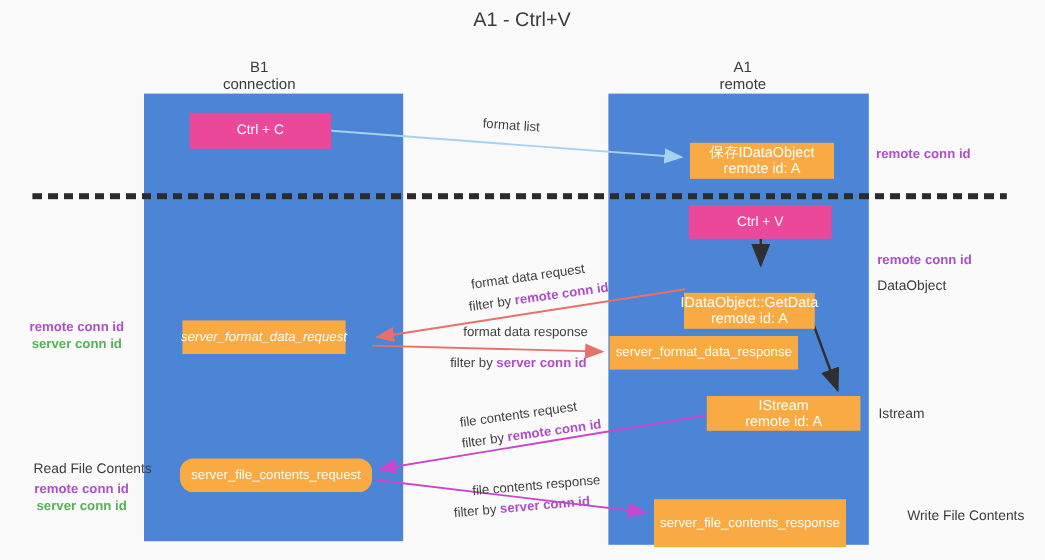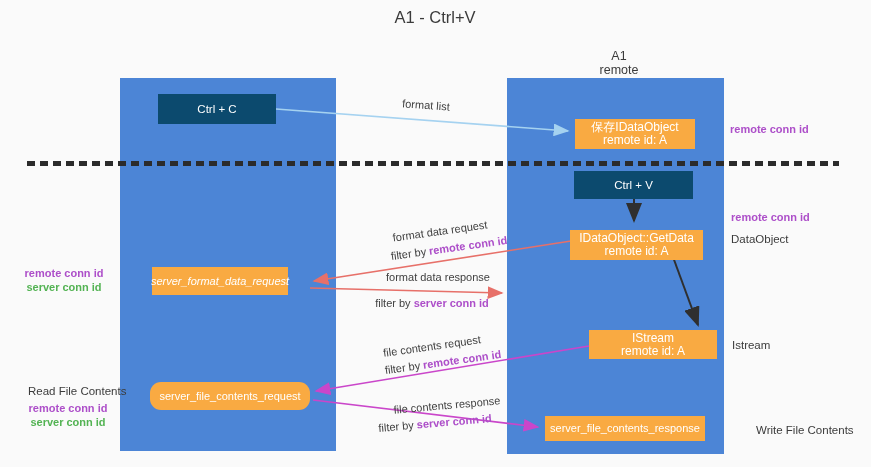--- a/index.html
+++ b/index.html
@@ -47,21 +47,21 @@
     position: absolute;
     background: #f9aa42;
     color: #ffffff;
     display: flex; flex-direction: column;
     align-items: center; justify-content: center;
     font-size: 11px; line-height: 13px;
     text-align: center;
     z-index: 3;
     white-space: nowrap;
   }
-  .node.green { background: #0c4a6e; font-size: 11.5px; }
+  .node.green { background: #ec4899; font-size: 11.5px; }
   .node .l { display: block; }
   .node.small { font-size: 12px; }
   .flow-label {
     position: absolute;
     z-index: 4;
     font-size: 11px;
     color: #414141;
     white-space: nowrap;
     transform-origin: center center;
   }
@@ -88,20 +88,24 @@
 </style>
 </head>
 <body>
 
 <div id="canvas">
 
   <div class="title">
     <div>A1 - Ctrl+V</div>
   </div>
 
+  <div class="lane-header left">
+    <div>B1</div>
+    <div>connection</div>
+  </div>
   <div class="lane-header right">
     <div>A1</div>
     <div>remote</div>
   </div>
 
   <div class="lane left"></div>
   <div class="lane right"></div>
 
   <div class="dashed-line"></div>
 
@@ -135,40 +139,43 @@
 
   <div class="node small" style="left:575px; top:119px; width:120px; height:30px;">
     <span class="l">保存IDataObject</span>
     <span class="l">remote id: A</span>
   </div>
 
   <div class="node green" style="left:574px; top:171px; width:119px; height:28px;">
     <span class="l">Ctrl + V</span>
   </div>
 
-  <div class="node small" style="left:570px; top:230px; width:133px; height:30px;">
+  <div class="node small" style="left:570px; top:244px; width:109px; height:30px;">
     <span class="l">IDataObject::GetData</span>
     <span class="l">remote id: A</span>
   </div>
 
   <div class="node" style="left:152px; top:267px; width:136px; height:28px;font-style:italic;">
     <span class="l">server_format_data_request</span>
   </div>
 
+  <div class="node" style="left:508px; top:280px; width:157px; height:28px;">
+    <span class="l">server_format_data_response</span>
+  </div>
 
   <div class="node small" style="left:589px; top:330px; width:128px; height:29px;">
     <span class="l">IStream</span>
     <span class="l">remote id: A</span>
   </div>
 
   <div class="node" style="left:150px; top:382px; width:160px; height:28px;border-radius:11px;">
     <span class="l">server_file_contents_request</span>
   </div>
 
-  <div class="node" style="left:545px; top:416px; width:160px; height:25px;">
+  <div class="node" style="left:545px; top:416px; width:160px; height:40px;">
     <span class="l">server_file_contents_response</span>
   </div>
 
   <div class="flow-label" style="left:426px; top:105px; transform: translate(-50%,-50%) rotate(4deg);">format list</div>
 
   <div class="flow-label" style="left:440px; top:231px; transform: translate(-50%,-50%) rotate(-8deg);">format data request</div>
   <div class="flow-label" style="left:449px; top:248px; transform: translate(-50%,-50%) rotate(-8deg);">
     <span>filter by</span><span class="conn">remote conn id</span>
   </div>
 

